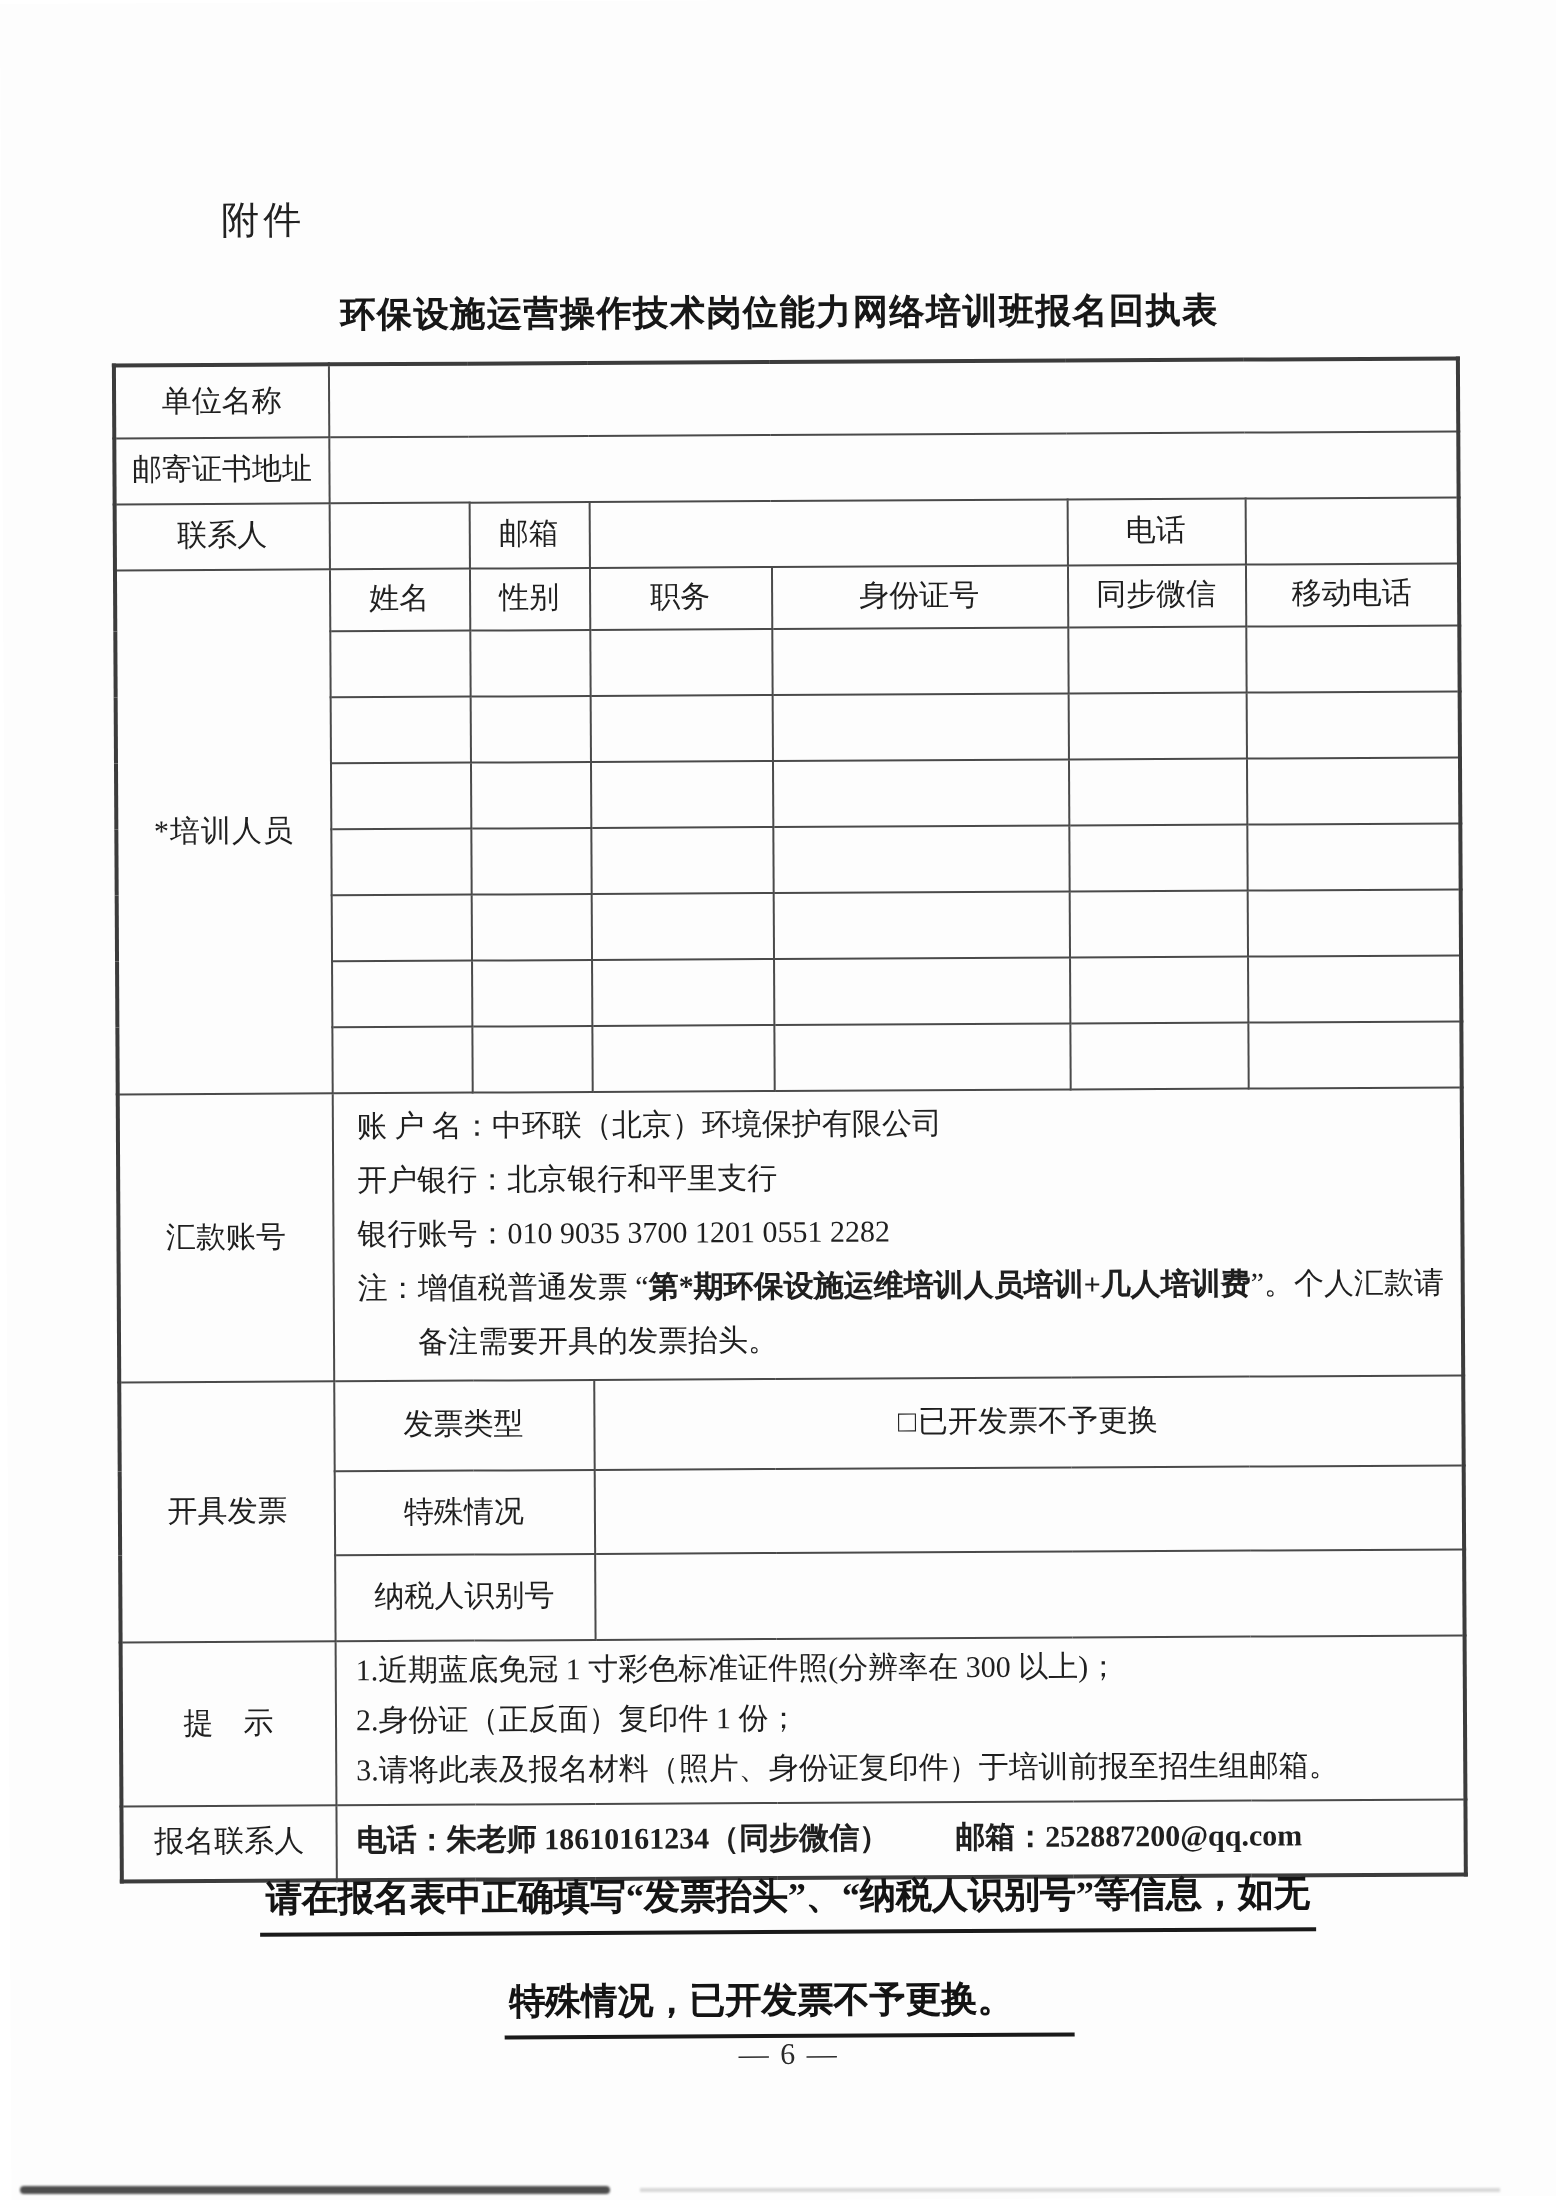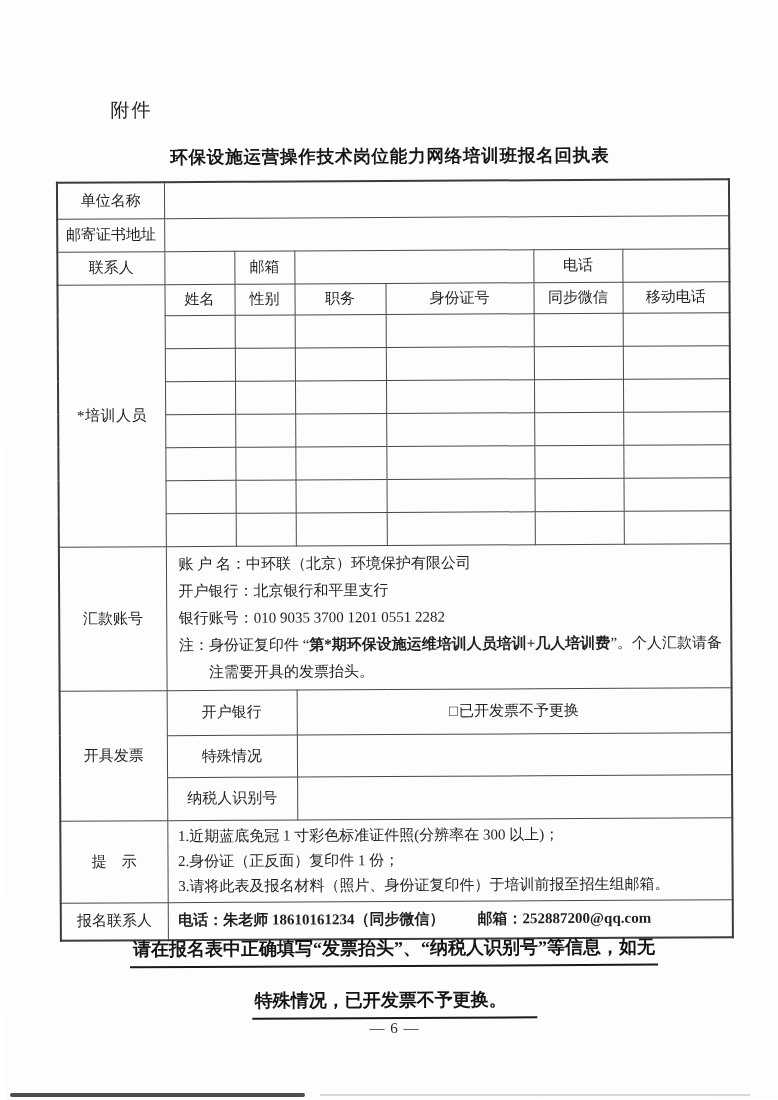--- a/index.html
+++ b/index.html
@@ -190,27 +190,27 @@
           <td></td>
           <td></td>
         </tr>
 
     <tr class="r-remit">
       <td class="lab">汇款账号</td>
       <td colspan="6" class="remit-cell">
         <div class="ln">账 户 名：中环联（北京）环境保护有限公司</div>
         <div class="ln">开户银行：北京银行和平里支行</div>
         <div class="ln">银行账号：010 9035 3700 1201 0551 2282</div>
-        <div class="note"><span>注：身份证复印件 “</span><span class="b">第*期环保设施运维培训人员培训+几人培训费</span><span>”。个人汇款请备注需要开具的发票抬头。</span></div>
+        <div class="note"><span>注：增值税普通发票 “</span><span class="b">第*期环保设施运维培训人员培训+几人培训费</span><span>”。个人汇款请备注需要开具的发票抬头。</span></div>
       </td>
     </tr>
 
     <tr class="r-inv1">
       <td class="lab" rowspan="3">开具发票</td>
-      <td colspan="2" class="lab">开户银行</td>
+      <td colspan="2" class="lab">发票类型</td>
       <td colspan="4" class="center"><span class="chk">□</span><span>已开发票不予更换</span></td>
     </tr>
     <tr class="r-inv2">
       <td colspan="2" class="lab">特殊情况</td>
       <td colspan="4"></td>
     </tr>
     <tr class="r-inv3">
       <td colspan="2" class="lab">纳税人识别号</td>
       <td colspan="4"></td>
     </tr>

